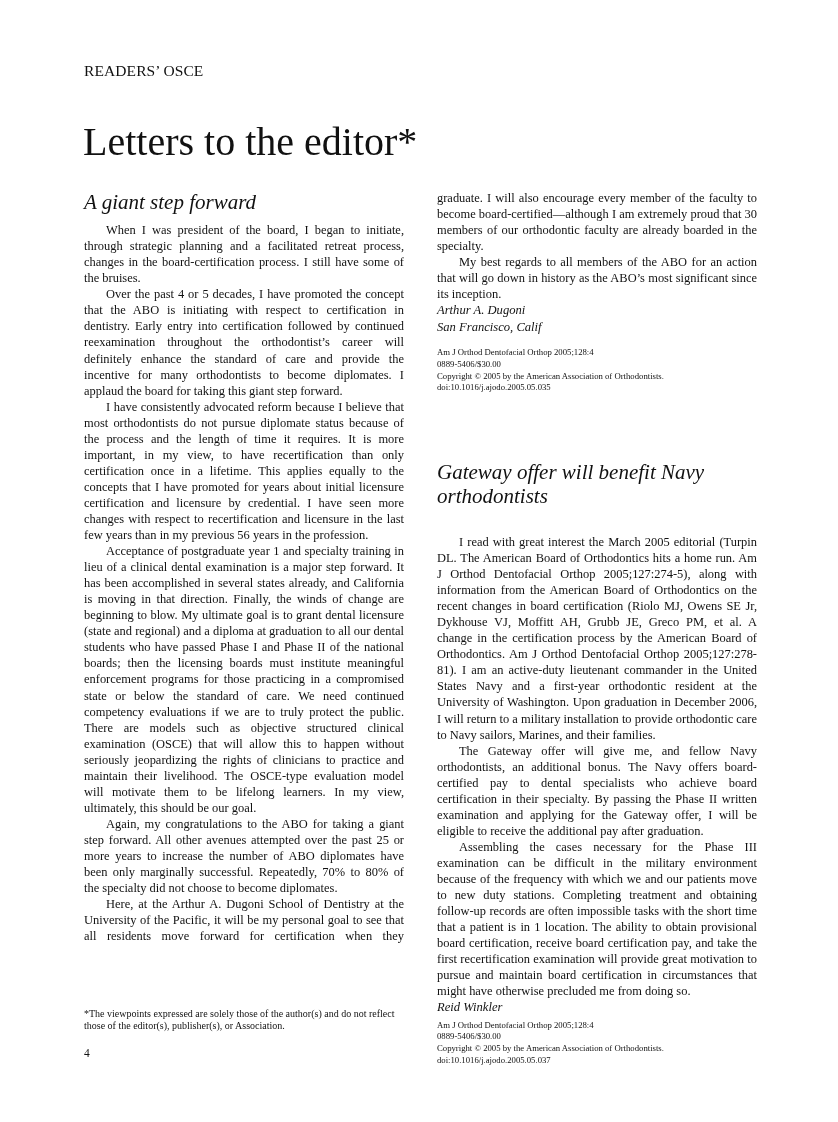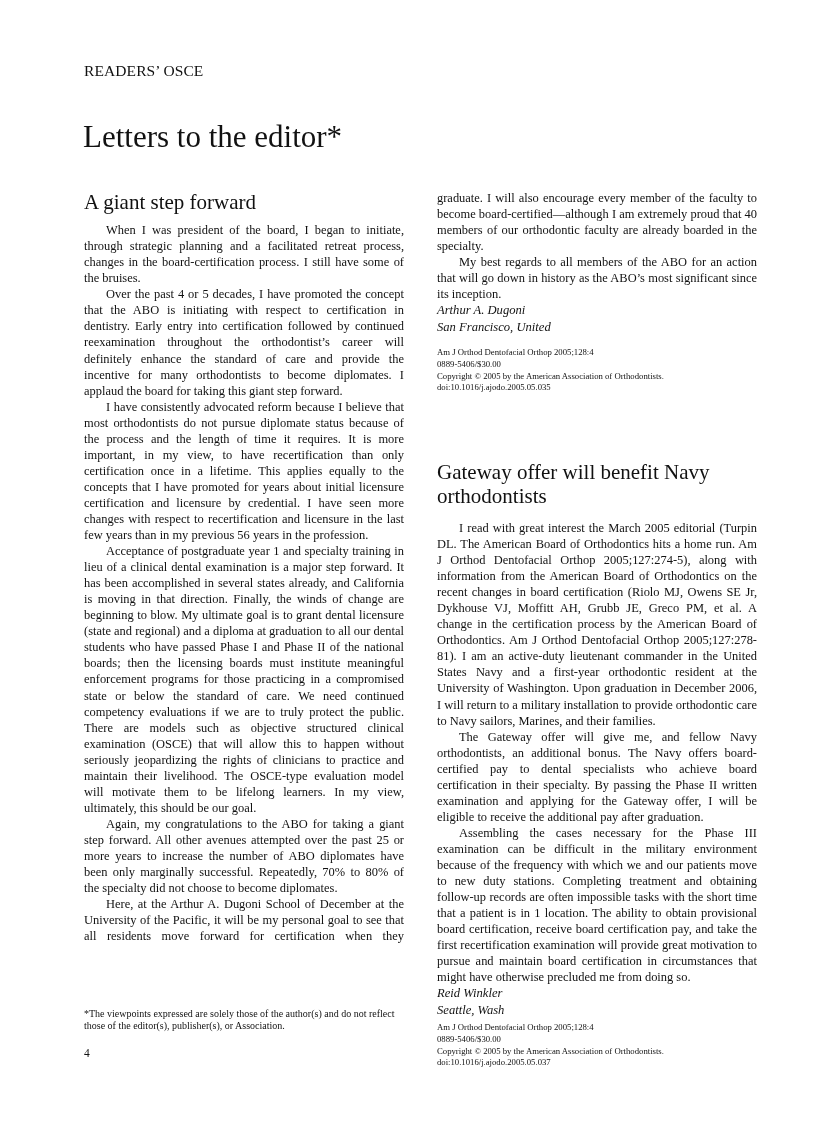--- a/index.html
+++ b/index.html
@@ -19,36 +19,37 @@
       position: absolute;
       left: 84px;
       top: 62px;
       font-size: 15.5px;
       letter-spacing: 0.1px;
     }
     .page-title {
       position: absolute;
       left: 83px;
       top: 120px;
-      font-size: 31px;
+      font-size: 40px;
       font-weight: normal;
       margin: 0;
       line-height: 1.1;
     }
     .col {
       position: absolute;
       width: 320px;
     }
     .col-left { left: 84px; top: 190px; }
     .col-right { left: 437px; top: 190px; }
     .letter-heading {
       font-size: 21px;
       font-weight: normal;
       margin: 0 0 8px 0;
       line-height: 1.15;
+      font-style: italic;
     }
     .body-text p {
       margin: 0;
       font-size: 12.45px;
       line-height: 16.05px;
       text-align: justify;
       text-indent: 22px;
       hyphens: manual;
     }
     .body-text p.noindent { text-indent: 0; }
@@ -90,49 +91,48 @@
 <h1 class="page-title">Letters to the editor*</h1>
 
 <div class="col col-left">
   <h2 class="letter-heading">A giant step forward</h2>
   <div class="body-text">
     <p>When I was president of the board, I began to initiate, through strategic planning and a facilitated retreat process, changes in the board-certification process. I still have some of the bruises.</p>
     <p>Over the past 4 or 5 decades, I have promoted the concept that the ABO is initiating with respect to certification in dentistry. Early entry into certification followed by continued reexamination throughout the orthodontist’s career will definitely enhance the standard of care and provide the incentive for many orthodontists to become diplomates. I applaud the board for taking this giant step forward.</p>
     <p>I have consistently advocated reform because I believe that most orthodontists do not pursue diplomate status because of the process and the length of time it requires. It is more important, in my view, to have recertification than only certification once in a lifetime. This applies equally to the concepts that I have promoted for years about initial licensure certification and licensure by credential. I have seen more changes with respect to recertification and licensure in the last few years than in my previous 56 years in the profession.</p>
     <p>Acceptance of postgraduate year 1 and specialty training in lieu of a clinical dental examination is a major step forward. It has been accomplished in several states already, and California is moving in that direction. Finally, the winds of change are beginning to blow. My ultimate goal is to grant dental licensure (state and regional) and a diploma at graduation to all our dental students who have passed Phase I and Phase II of the national boards; then the licensing boards must institute meaningful enforcement programs for those practicing in a compromised state or below the standard of care. We need continued competency evaluations if we are to truly protect the public. There are models such as objective structured clinical examination (OSCE) that will allow this to happen without seriously jeopardizing the rights of clinicians to practice and maintain their livelihood. The OSCE-type evaluation model will motivate them to be lifelong learners. In my view, ultimately, this should be our goal.</p>
     <p>Again, my congratulations to the ABO for taking a giant step forward. All other avenues attempted over the past 25 or more years to increase the number of ABO diplomates have been only marginally successful. Repeatedly, 70% to 80% of the specialty did not choose to become diplomates.</p>
-    <p style="text-align-last: justify;">Here, at the Arthur A. Dugoni School of December at the University of the Pacific, it will be my personal goal to see that all residents move forward for certification when they</p>
+    <p style="text-align-last: justify;">Here, at the Arthur A. Dugoni School of Dentistry at the University of the Pacific, it will be my personal goal to see that all residents move forward for certification when they</p>
   </div>
 </div>
 
 <div class="col col-right">
   <div class="body-text">
-    <p class="noindent">graduate. I will also encourage every member of the faculty to become board-certified—although I am extremely proud that 40 members of our orthodontic faculty are already boarded in the specialty.</p>
+    <p class="noindent">graduate. I will also encourage every member of the faculty to become board-certified—although I am extremely proud that 30 members of our orthodontic faculty are already boarded in the specialty.</p>
     <p>My best regards to all members of the ABO for an action that will go down in history as the ABO’s most significant since its inception.</p>
   </div>
   <div class="signature">
     <div>Arthur A. Dugoni</div>
-    <div>San Francisco, United</div>
+    <div>San Francisco, Calif</div>
   </div>
   <div class="citation">
     <div>Am J Orthod Dentofacial Orthop 2005;128:4</div>
     <div>0889-5406/$30.00</div>
     <div>Copyright © 2005 by the American Association of Orthodontists.</div>
     <div>doi:10.1016/j.ajodo.2005.05.035</div>
   </div>
 
-  <h2 class="letter-heading heading-2" style="margin-bottom:12px;">Gateway offer will benefit Navy orthodontists</h2>
+  <h2 class="letter-heading heading-2" style="margin-bottom:26px;">Gateway offer will benefit Navy orthodontists</h2>
   <div class="body-text">
     <p>I read with great interest the March 2005 editorial (Turpin DL. The American Board of Orthodontics hits a home run. Am J Orthod Dentofacial Orthop 2005;127:274-5), along with information from the American Board of Orthodontics on the recent changes in board certification (Riolo MJ, Owens SE Jr, Dykhouse VJ, Moffitt AH, Grubb JE, Greco PM, et al. A change in the certification process by the American Board of Orthodontics. Am J Orthod Dentofacial Orthop 2005;127:278-81). I am an active-duty lieutenant commander in the United States Navy and a first-year orthodontic resident at the University of Washington. Upon graduation in December 2006, I will return to a military installation to provide orthodontic care to Navy sailors, Marines, and their families.</p>
     <p>The Gateway offer will give me, and fellow Navy orthodontists, an additional bonus. The Navy offers board-certified pay to dental specialists who achieve board certification in their specialty. By passing the Phase II written examination and applying for the Gateway offer, I will be eligible to receive the additional pay after graduation.</p>
     <p>Assembling the cases necessary for the Phase III examination can be difficult in the military environment because of the frequency with which we and our patients move to new duty stations. Completing treatment and obtaining follow-up records are often impossible tasks with the short time that a patient is in 1 location. The ability to obtain provisional board certification, receive board certification pay, and take the first recertification examination will provide great motivation to pursue and maintain board certification in circumstances that might have otherwise precluded me from doing so.</p>
   </div>
   <div class="signature">
     <div>Reid Winkler</div>
-    <div>Seattle, Wash</div>
   </div>
   <div class="citation" style="margin-top:4px;">
     <div>Am J Orthod Dentofacial Orthop 2005;128:4</div>
     <div>0889-5406/$30.00</div>
     <div>Copyright © 2005 by the American Association of Orthodontists.</div>
     <div>doi:10.1016/j.ajodo.2005.05.037</div>
   </div>
 </div>
 
 <div class="footnote">*The viewpoints expressed are solely those of the author(s) and do not reflect those of the editor(s), publisher(s), or Association.</div>

